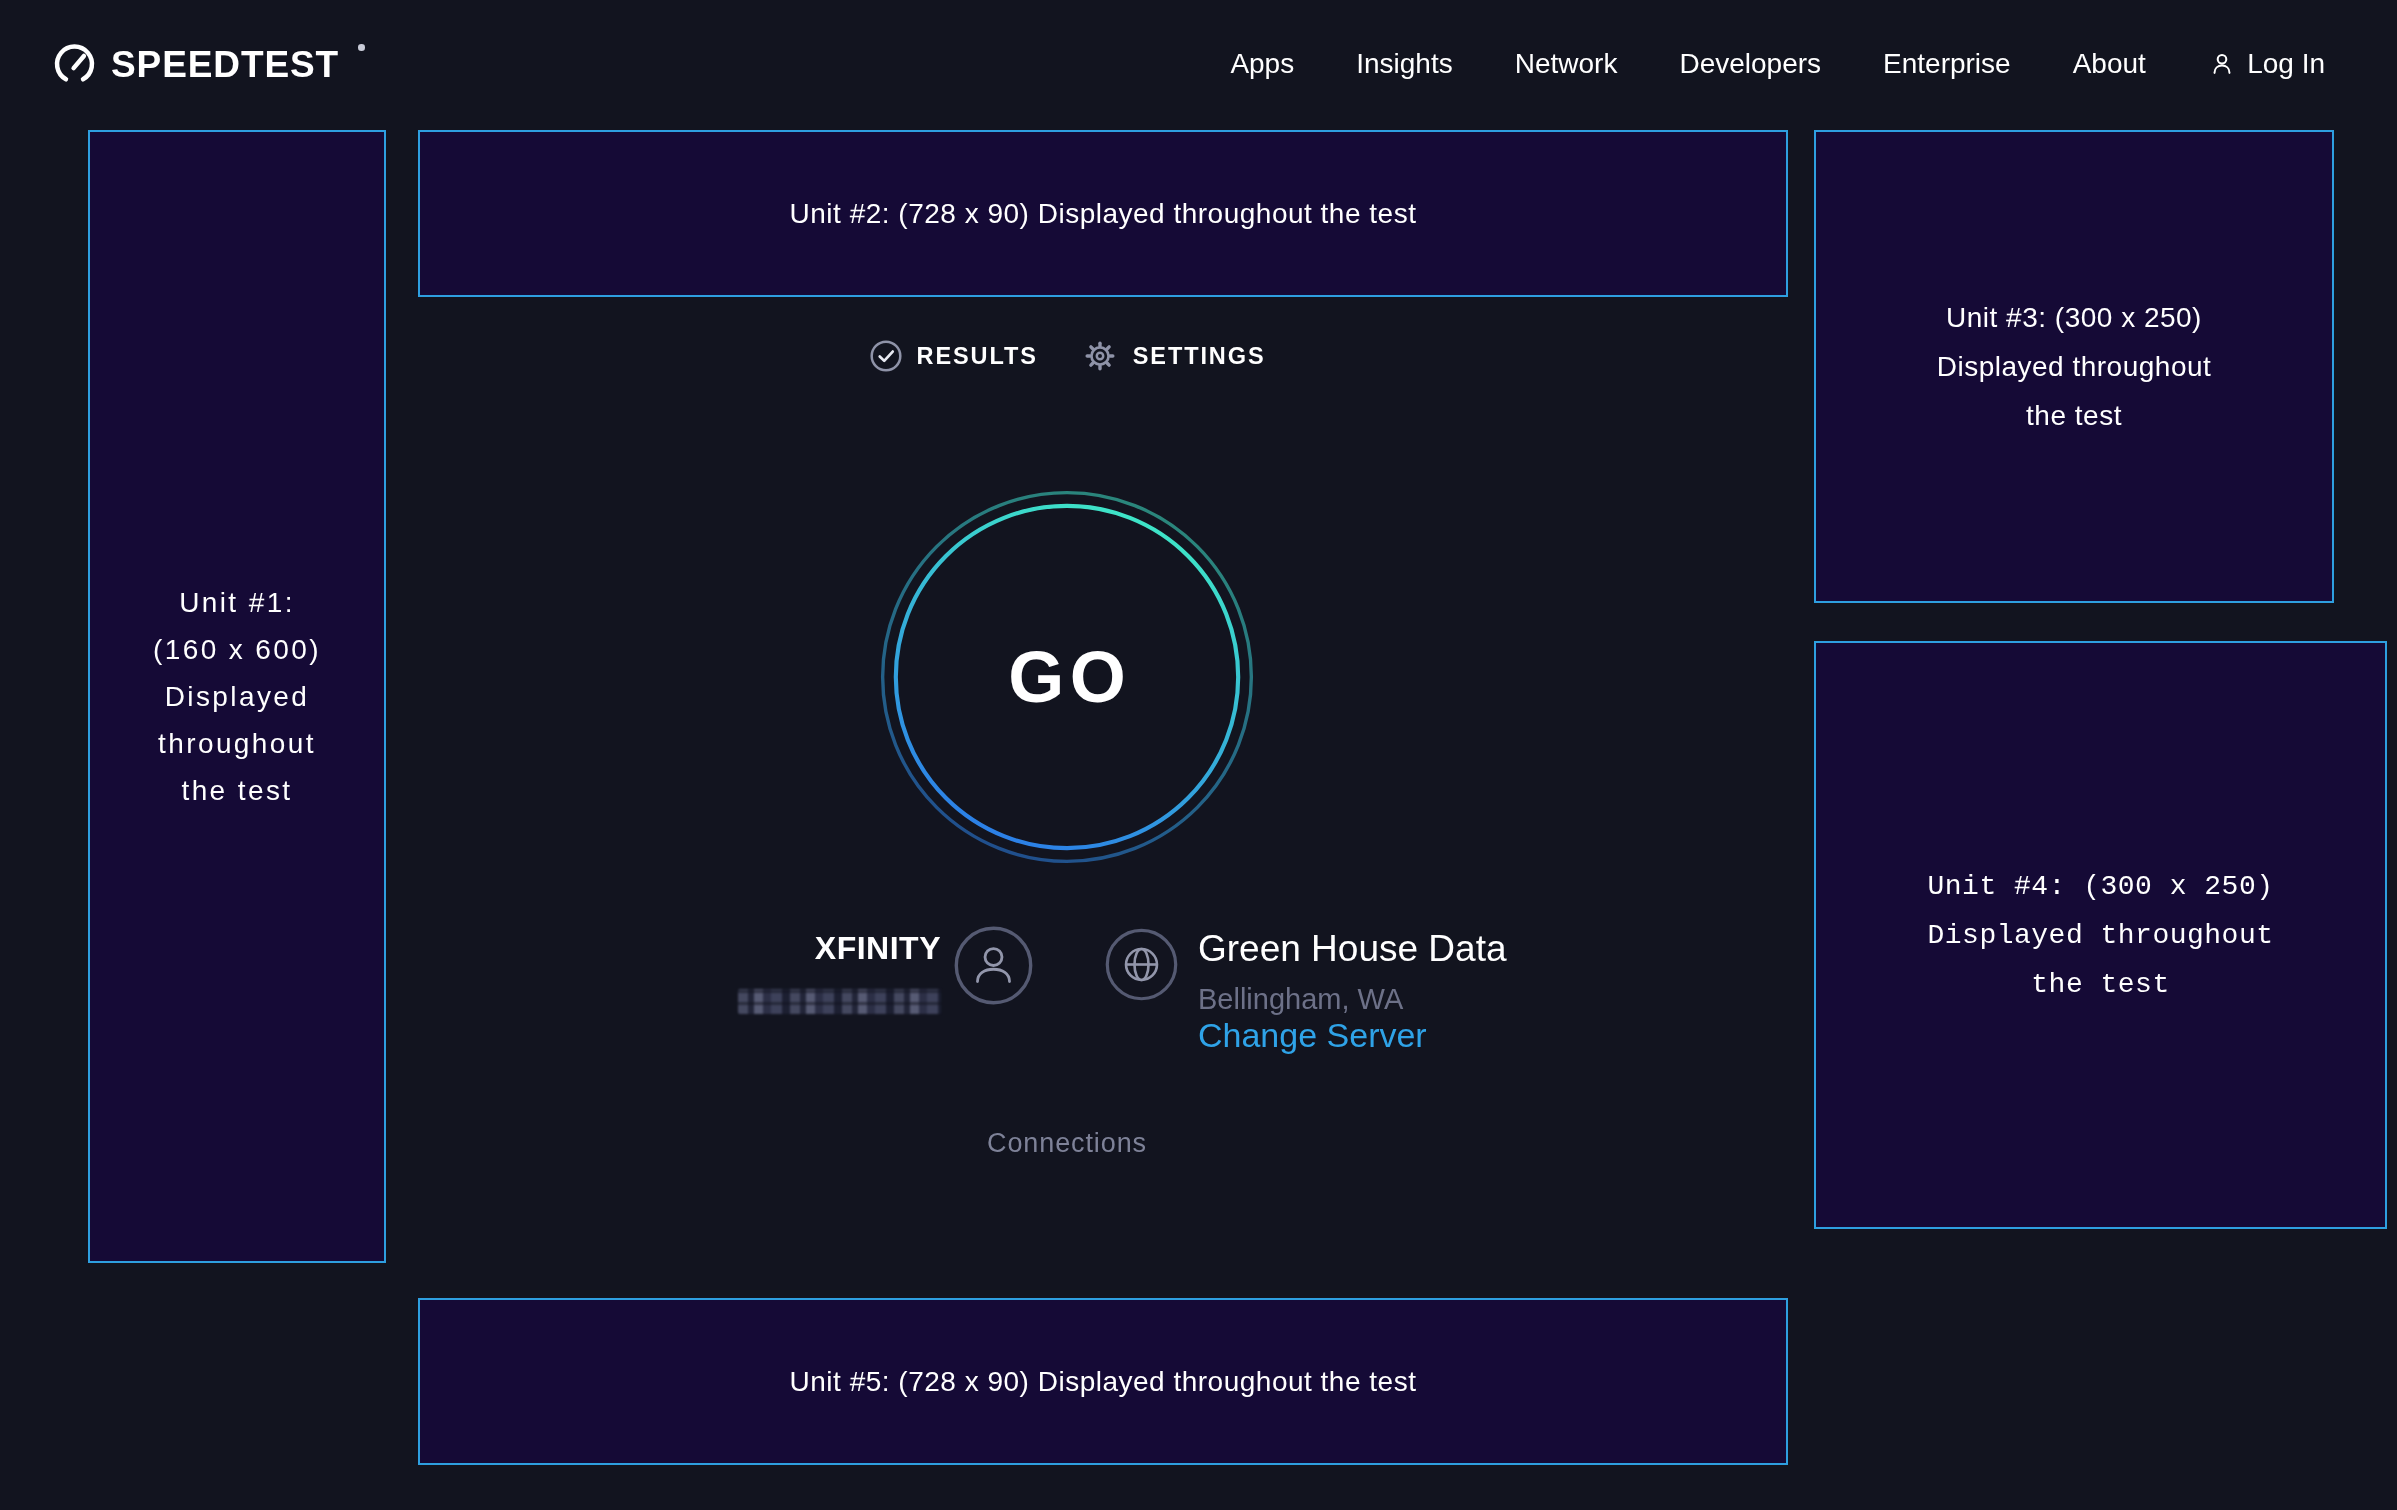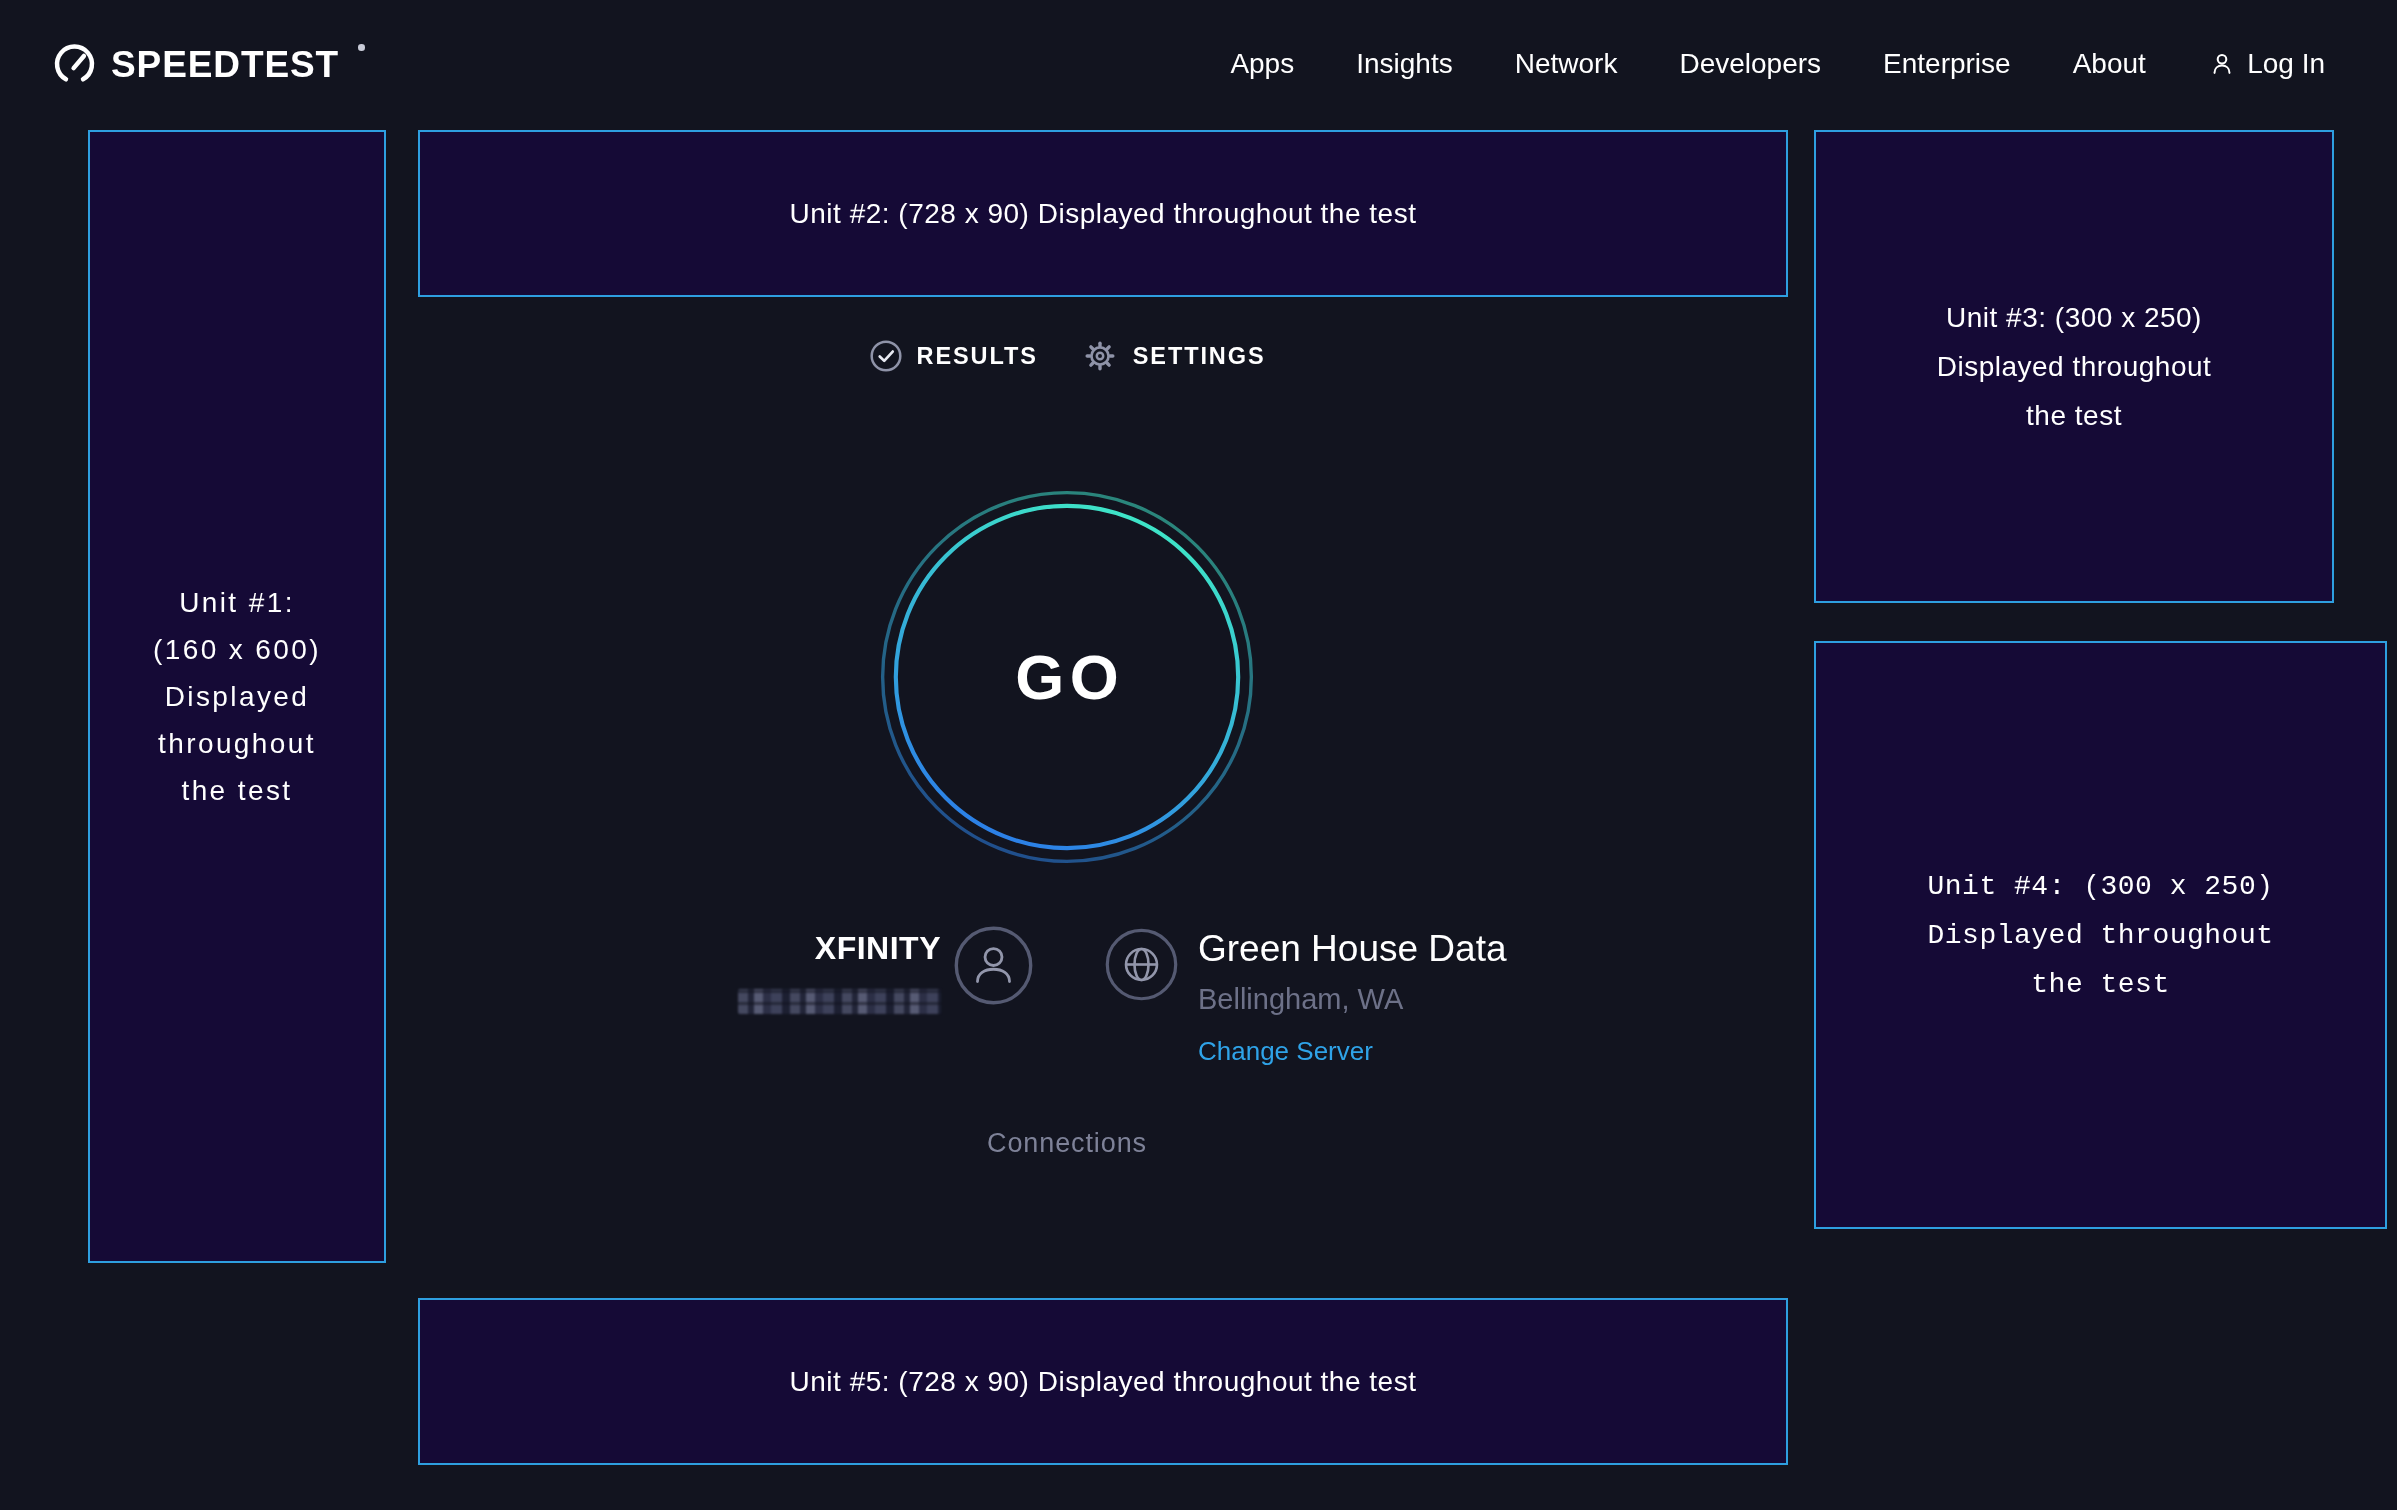--- a/index.html
+++ b/index.html
@@ -33,36 +33,36 @@
   #unit5{left:382px;top:1298px;width:1370px;height:167px;}
 
   
   .tabs{position:absolute;left:382px;top:337px;width:1370px;display:flex;justify-content:center;align-items:center;gap:43px;}
   .tab{display:flex;align-items:center;gap:14px;cursor:pointer;}
   .tab-label{color:#fff;font-size:23.5px;font-weight:700;letter-spacing:1.9px;}
 
   
   .go-wrap{position:absolute;left:877px;top:487px;width:380px;height:380px;cursor:pointer;}
   .go-wrap svg{position:absolute;inset:0;}
-  .go-label{position:absolute;inset:0;display:flex;align-items:center;justify-content:center;color:#fff;font-size:63px;font-weight:700;letter-spacing:5.6px;padding-left:5.6px;}
+  .go-label{position:absolute;inset:0;display:flex;align-items:center;justify-content:center;color:#fff;font-size:72px;font-weight:700;letter-spacing:5.6px;padding-left:5.6px;}
 
   
   .isp-block{position:absolute;left:621px;top:928px;width:320px;text-align:right;}
   .isp-name{color:#fff;font-size:32px;font-weight:600;letter-spacing:0.5px;line-height:40px;}
   .redacted{width:203px;height:25.4px;margin:21px 0 0 auto;border-radius:1.9px;opacity:.95;
     background:
       repeating-linear-gradient(0deg, rgba(18,20,31,.0) 0 8.5px, rgba(18,20,31,.55) 8.5px 12.2px),
       repeating-linear-gradient(90deg,#474b63 0 10.4px,#23263a 10.4px 16px,#5a5e78 16px 25.4px,#2e3149 25.4px 33px,#40445e 33px 44px,#1d2033 44px 52px);
     filter:blur(1.1px);}
   .person-wrap{position:absolute;left:953px;top:925px;width:81px;height:81px;}
   .globe-wrap{position:absolute;left:1104px;top:927px;width:75px;height:75px;}
   .server-block{position:absolute;left:1198px;top:927px;}
   .server-name{color:#fff;font-size:37px;font-weight:500;line-height:43px;}
   .server-loc{color:#6d7188;font-size:29px;margin-top:11.3px;line-height:36px;}
-  .change-server{color:var(--link-blue,#2fa3e8);font-size:26px;margin-top:16px;line-height:36px;cursor:pointer;display:inline-block;}
+  .change-server{color:var(--link-blue,#2fa3e8);font-size:34px;line-height:36px;cursor:pointer;display:inline-block;}
 
   
   .conn-label{position:absolute;left:382px;top:1128px;width:1370px;text-align:center;color:var(--muted-text,#7e8298);font-size:27px;letter-spacing:0.9px;}
   .conn-row{position:absolute;left:382px;top:1169px;width:1370px;display:flex;justify-content:center;align-items:center;gap:24.5px;}
   .conn-multi{color:#fff;font-size:31px;font-weight:600;cursor:pointer;}
   .conn-single{color:#8b8fa3;font-size:31px;cursor:pointer;}
   .conn-toggle{width:75px;height:75px;cursor:pointer;}
 </style>
 </head>
 <body>

